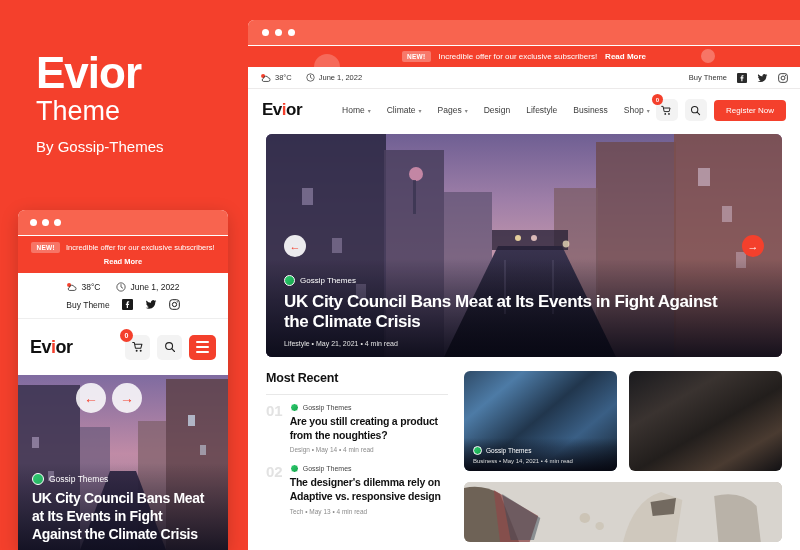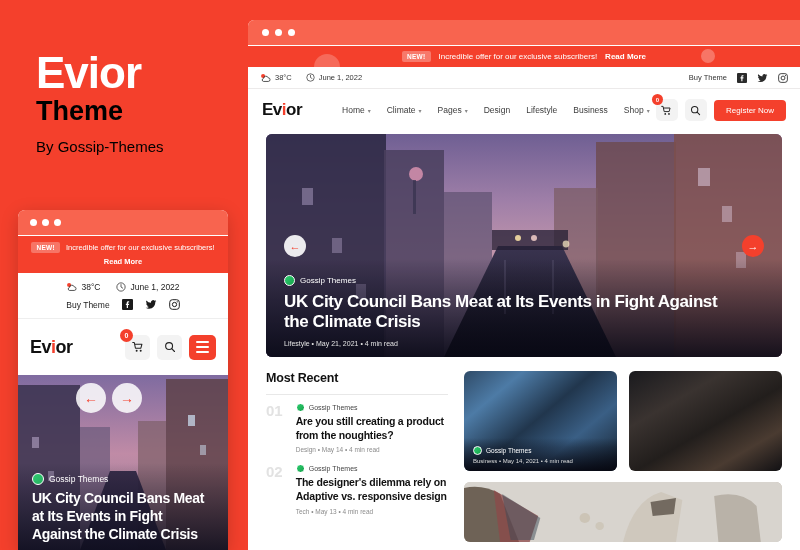--- a/index.html
+++ b/index.html
@@ -14,25 +14,25 @@
   .promo-panel {
     position:absolute; left:0; top:0; width:248px; height:550px;
     background:#f4402c; overflow:hidden;
   }
   .promo-title {
     position:absolute; left:36px; top:48px;
     font-size:44px; font-weight:bold; color:#fff; letter-spacing:-1px;
   }
   .promo-sub {
     position:absolute; left:36px; top:96px;
-    font-size:27px; font-weight:700; color:#000000;
+    font-size:27px; font-weight:400; color:#ffffff;
   }
   .promo-by {
     position:absolute; left:36px; top:138px;
-    font-size:15px; font-weight:400; color:#000000;
+    font-size:15px; font-weight:400; color:#ffffff;
   }
 
   
   .mobile {
     position:absolute; left:18px; top:210px; width:210px; height:340px;
     background:#fff; border-radius:7px 7px 0 0; overflow:hidden;
     box-shadow:0 4px 18px rgba(0,0,0,.18);
   }
   .m-titlebar {
     height:26px; background:#f8644f; display:flex; align-items:center;
@@ -198,21 +198,21 @@
     color:#fff; font-size:17px; font-weight:bold; line-height:1.22;
     letter-spacing:-.4px; max-width:460px; margin-bottom:7px;
   }
   .b-hero-meta { color:#e3e3e3; font-size:7px; }
 
   
   .b-body { display:flex; padding:14px 18px 0; gap:16px; }
   .b-left { width:182px; }
   .b-section-title { font-size:12.5px; font-weight:bold; color:#111; letter-spacing:-.2px; }
   .b-section-rule { height:1px; background:#e8e8e8; margin:9px 0 8px; }
-  .b-list-item { display:flex; gap:13px; margin-bottom:11px; }
+  .b-list-item { display:flex; gap:7px; margin-bottom:11px; }
   .b-num { font-size:15px; font-weight:bold; color:#e2e2e2; line-height:1.1; }
   .b-item-author { display:flex; align-items:center; gap:4px; font-size:7px; color:#444; margin-bottom:3px; }
   .b-item-avatar {
     width:9px; height:9px; border-radius:50%;
     background:linear-gradient(135deg,#2ecc71,#16a34a); border:1px solid #fff;
   }
   .b-item-title {
     font-size:10.5px; font-weight:bold; color:#111; line-height:1.3;
     letter-spacing:-.2px; margin-bottom:4px;
   }

